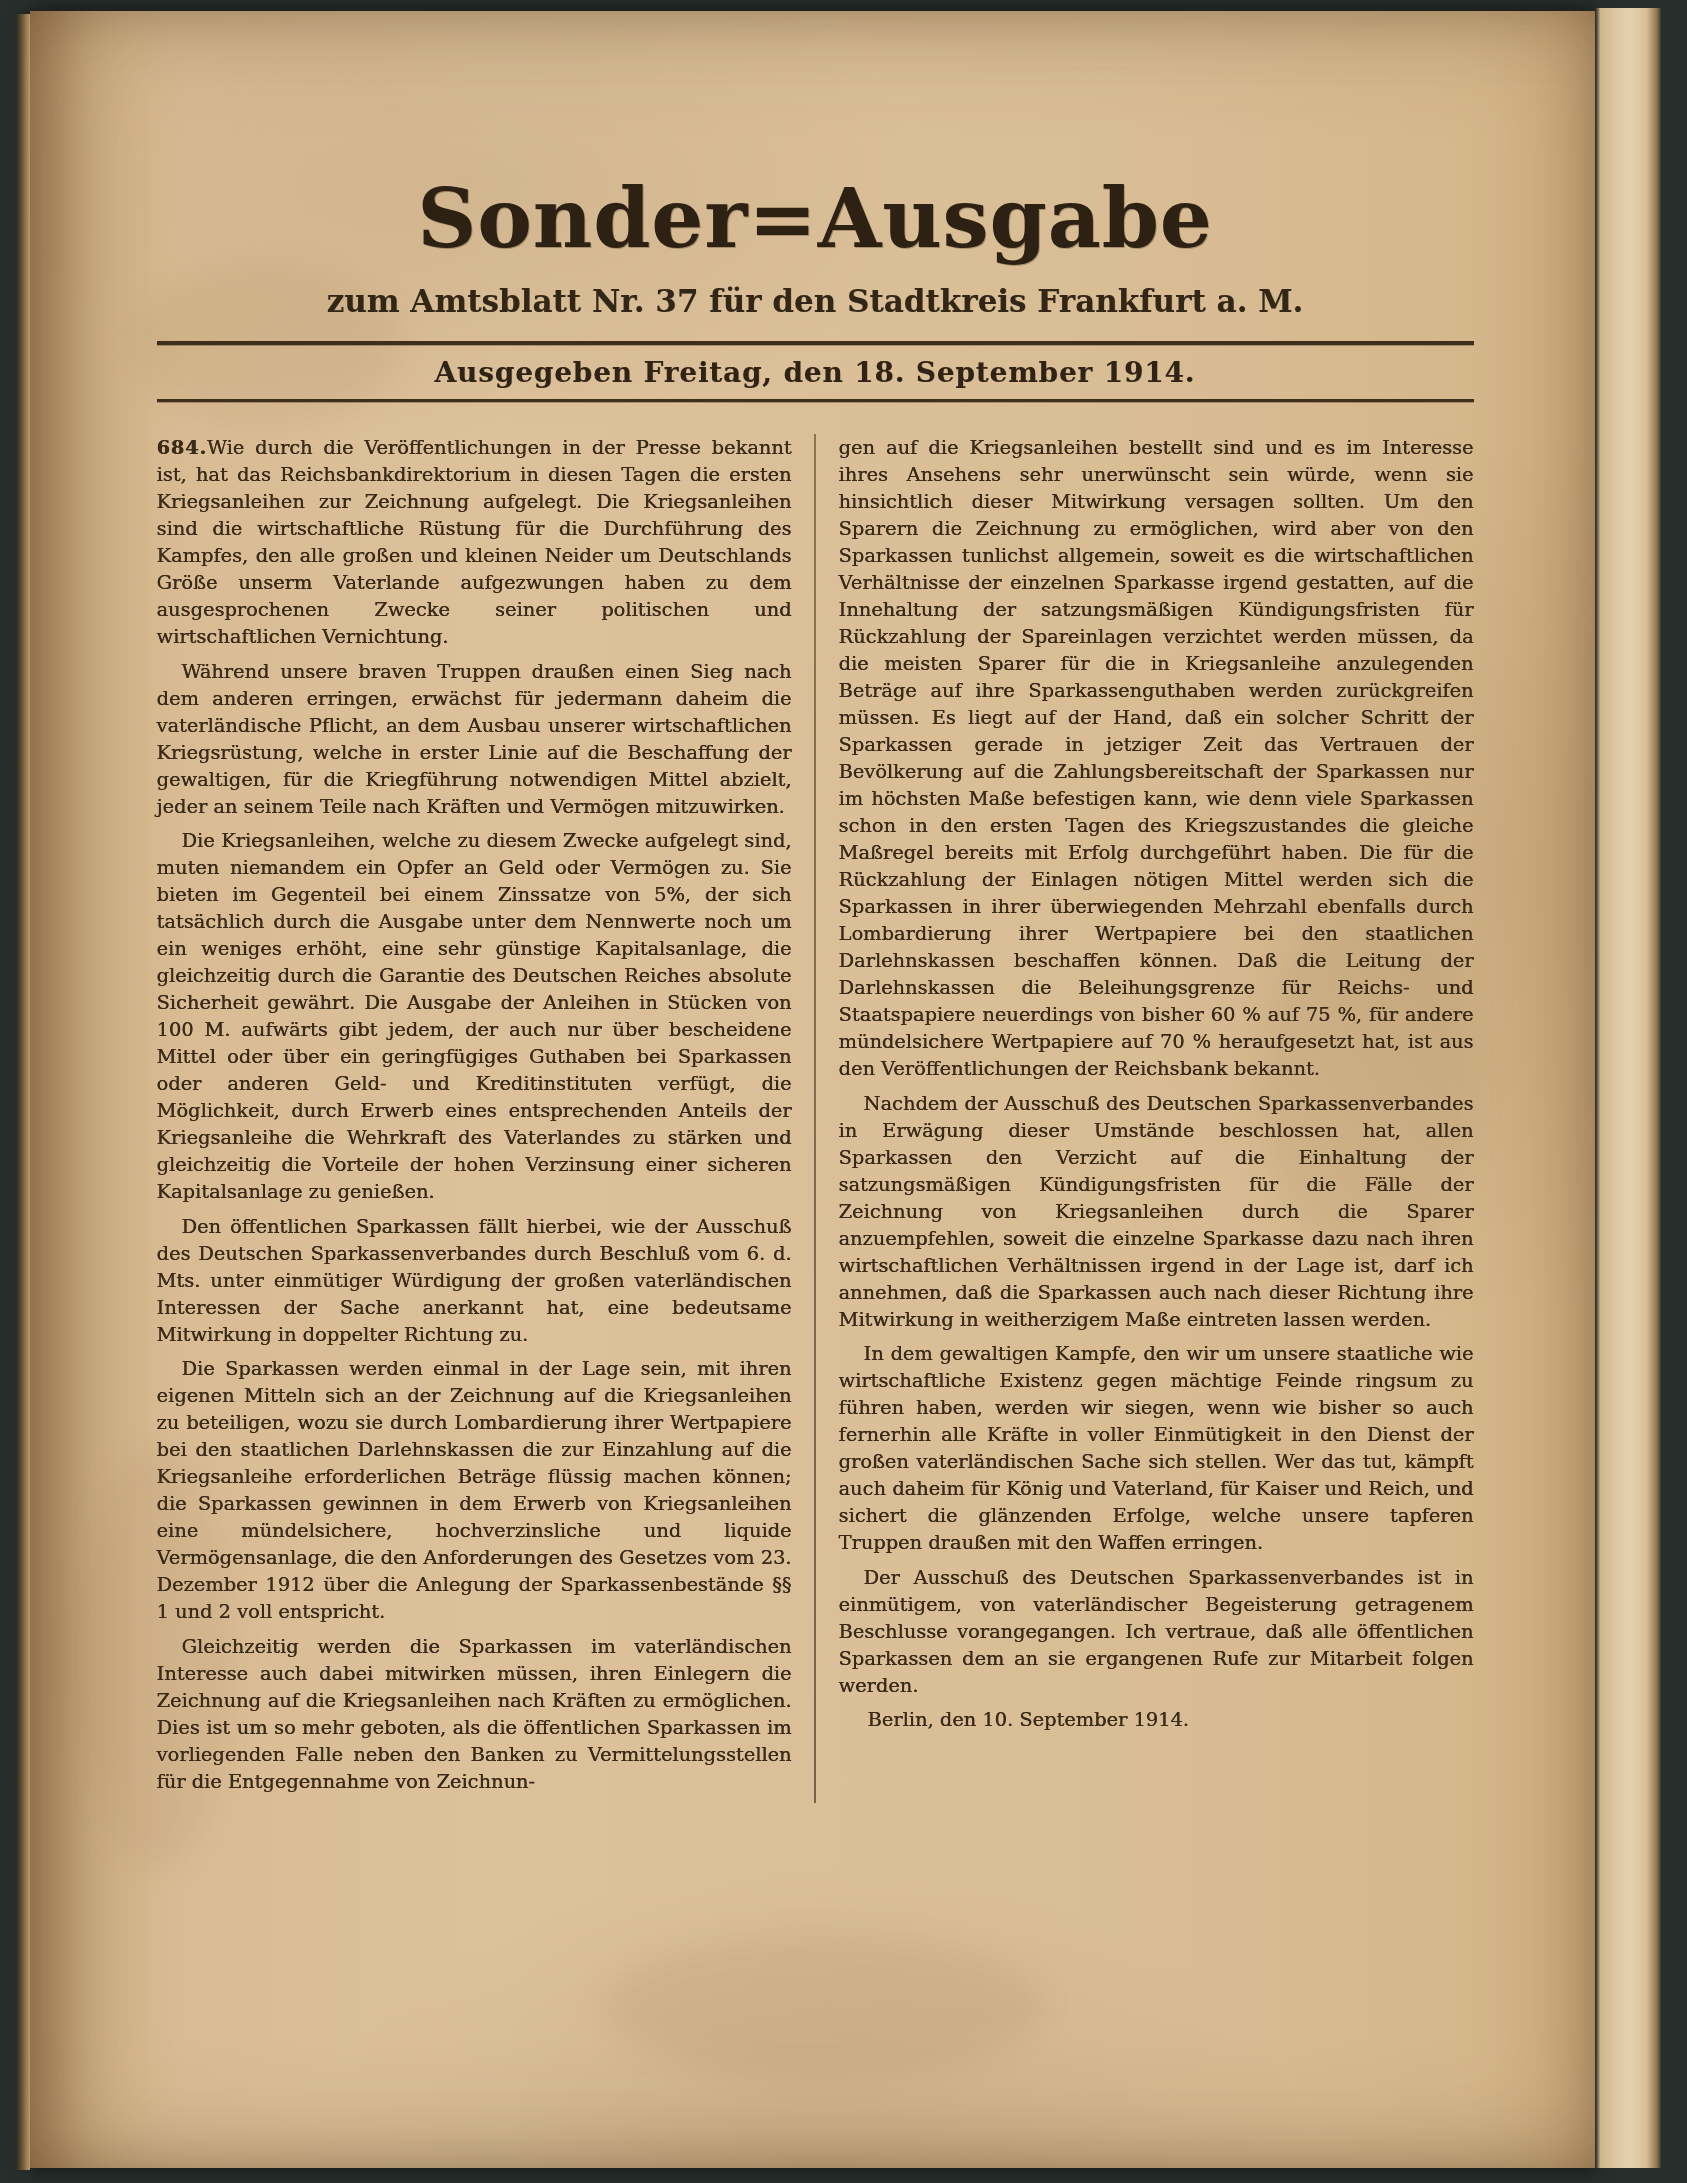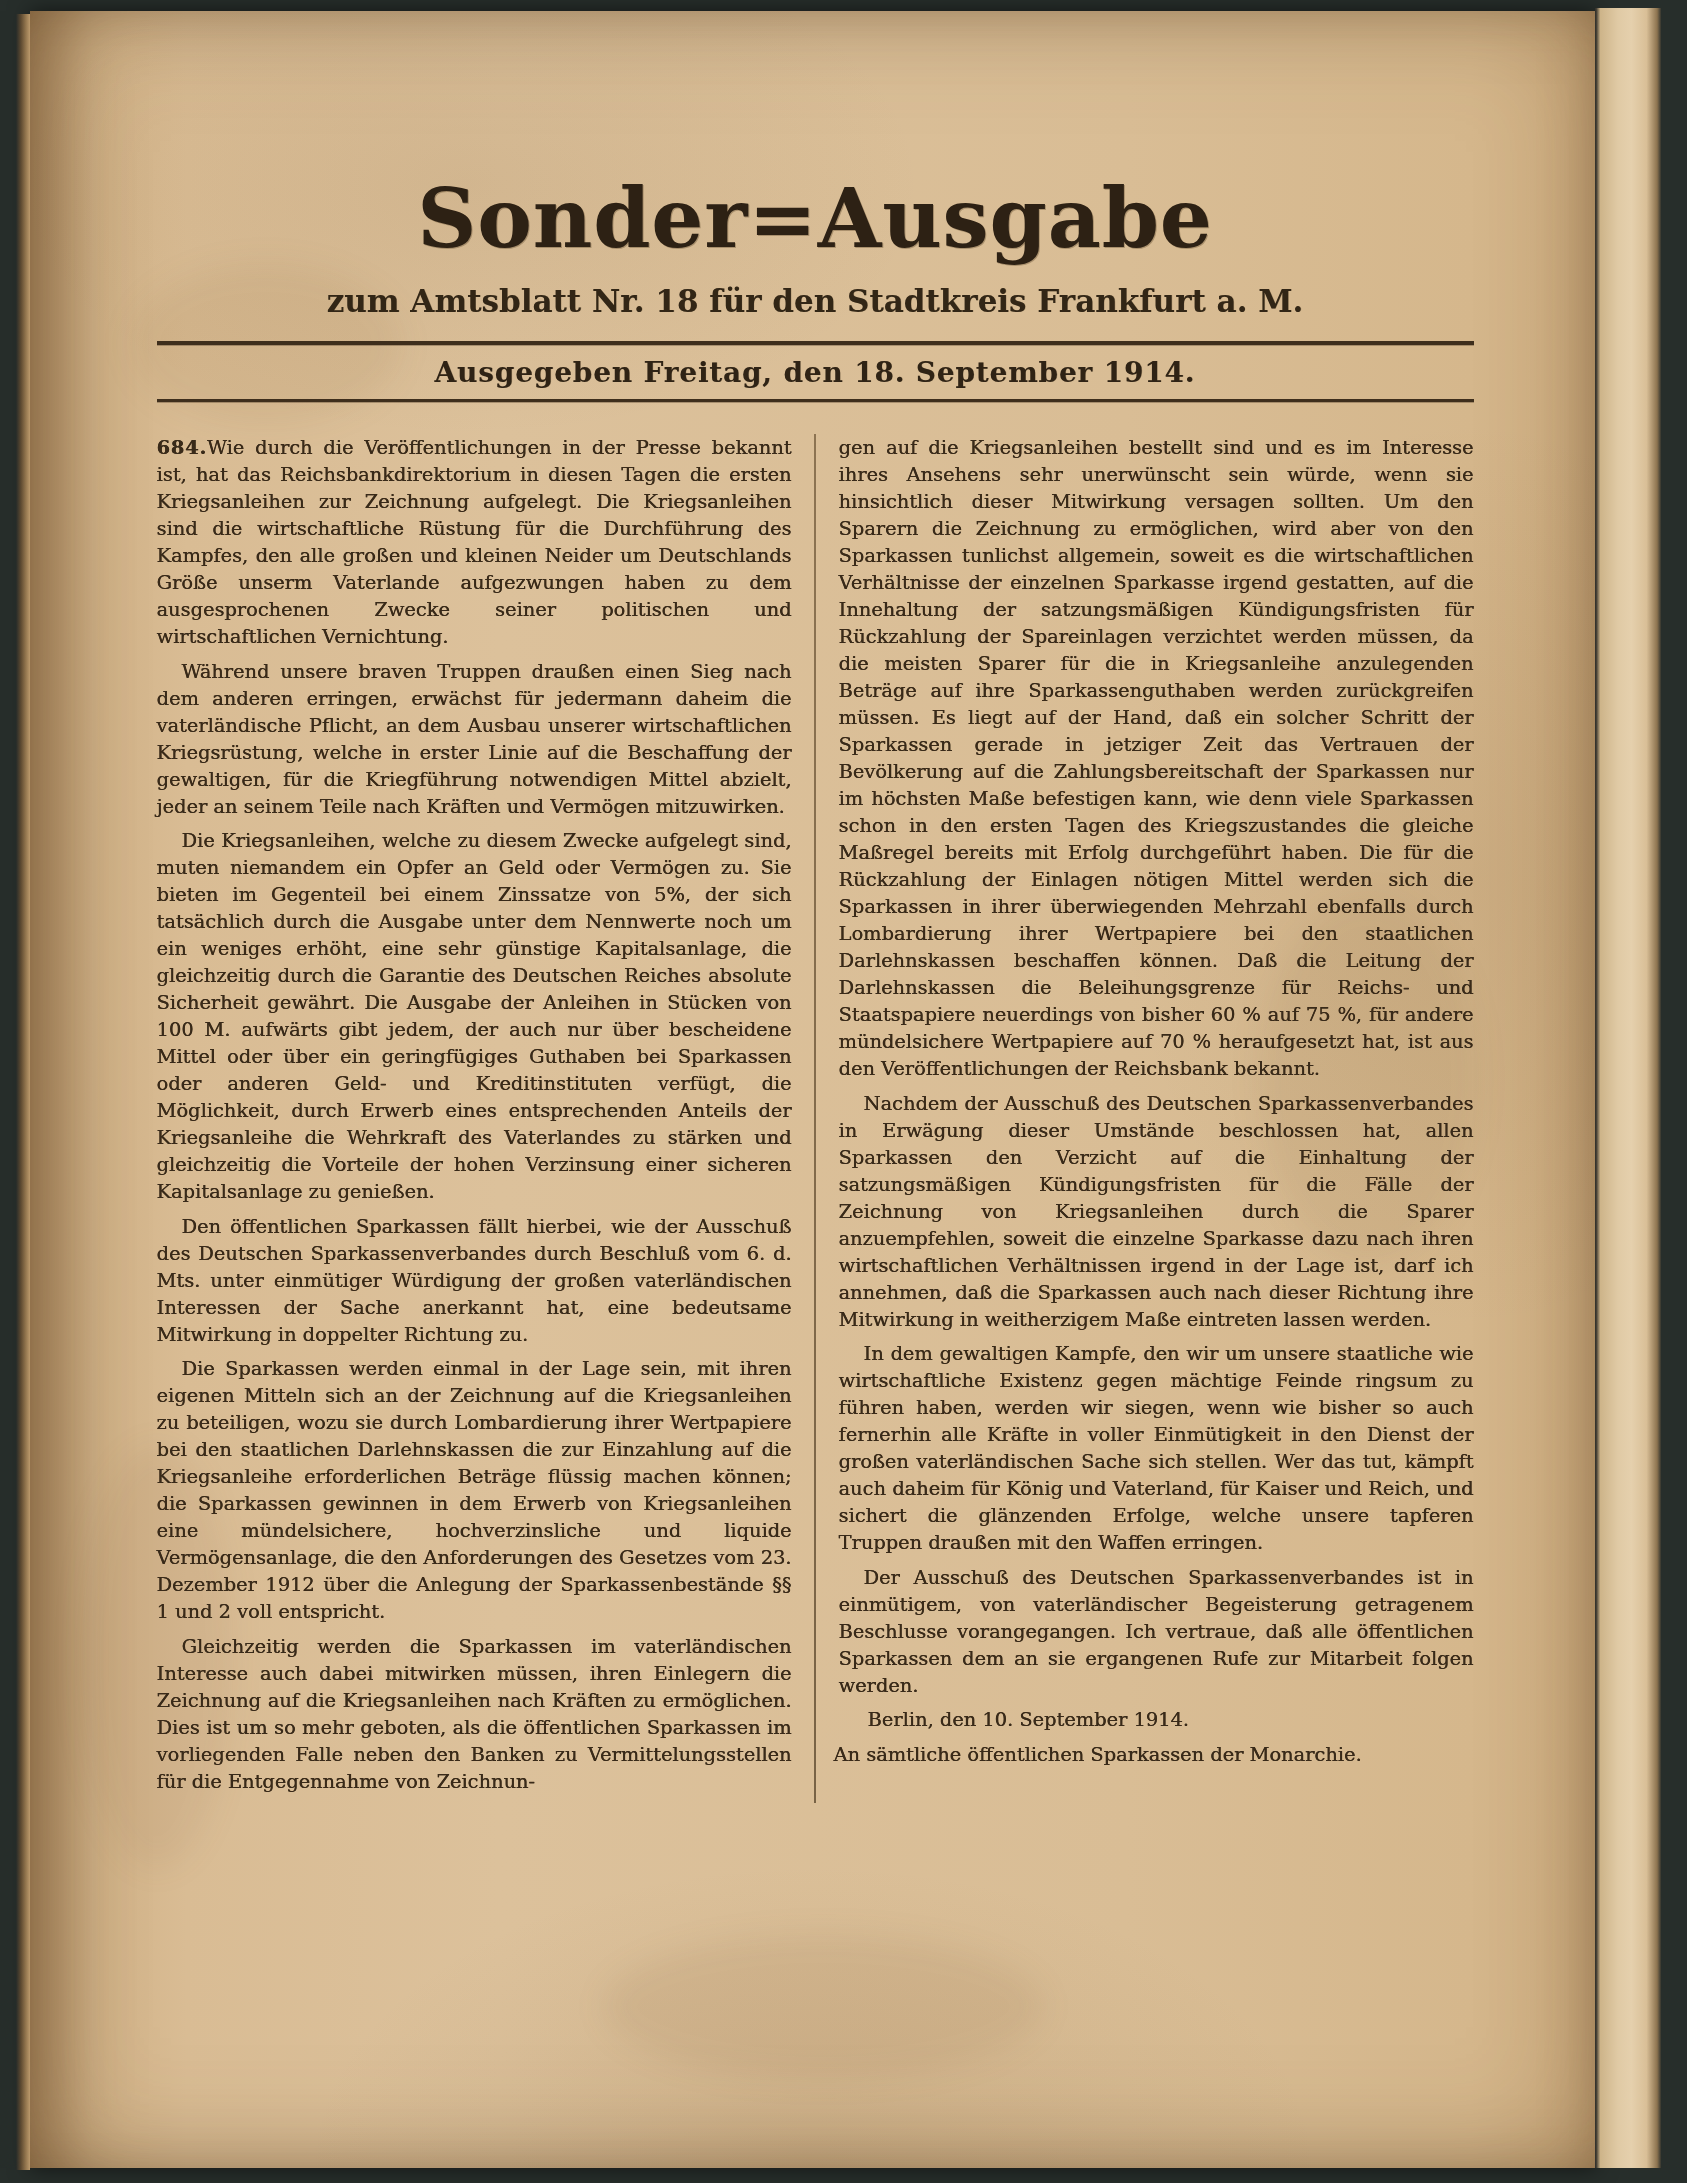--- a/index.html
+++ b/index.html
@@ -103,21 +103,21 @@
 
     <div class="stain s1"></div>
     <div class="stain s2"></div>
     <div class="stain s3"></div>
     <div class="stain s4"></div>
 
     <div class="content">
 
       <header>
         <h1 class="masthead-title">Sonder=Ausgabe</h1>
-        <div class="masthead-subtitle">zum Amtsblatt Nr. 18 für den Stadtkreis Frankfurt a. M.</div>
+        <div class="masthead-subtitle">zum Amtsblatt Nr. 37 für den Stadtkreis Frankfurt a. M.</div>
         <div class="rule r1"></div>
         <div class="dateline">Ausgegeben Freitag, den 18. September 1914.</div>
         <div class="rule r2"></div>
       </header>
 
       <main class="columns">
 
         <div class="col">
           <p class="noindent"><b class="artnum">684.</b><span>Wie durch die Veröffentlichungen in der Presse bekannt ist, hat das Reichsbankdirektorium in diesen Tagen die ersten Kriegsanleihen zur Zeichnung aufgelegt. Die Kriegsanleihen sind die wirtschaftliche Rüstung für die Durchführung des Kampfes, den alle großen und kleinen Neider um Deutschlands Größe unserm Vaterlande aufgezwungen haben zu dem ausgesprochenen Zwecke seiner politischen und wirtschaftlichen Vernichtung.</span></p>
           <p>Während unsere braven Truppen draußen einen Sieg nach dem anderen erringen, erwächst für jedermann daheim die vaterländische Pflicht, an dem Ausbau unserer wirtschaftlichen Kriegsrüstung, welche in erster Linie auf die Beschaffung der gewaltigen, für die Kriegführung notwendigen Mittel abzielt, jeder an seinem Teile nach Kräften und Vermögen mitzuwirken.</p>
@@ -128,21 +128,20 @@
         </div>
 
         <div class="col-divider"></div>
 
         <div class="col">
           <p class="noindent">gen auf die Kriegsanleihen bestellt sind und es im Interesse ihres Ansehens sehr unerwünscht sein würde, wenn sie hinsichtlich dieser Mitwirkung versagen sollten. Um den Sparern die Zeichnung zu ermöglichen, wird aber von den Sparkassen tunlichst allgemein, soweit es die wirtschaftlichen Verhältnisse der einzelnen Sparkasse irgend gestatten, auf die Innehaltung der satzungsmäßigen Kündigungsfristen für Rückzahlung der Spareinlagen verzichtet werden müssen, da die meisten Sparer für die in Kriegsanleihe anzulegenden Beträge auf ihre Sparkassenguthaben werden zurückgreifen müssen. Es liegt auf der Hand, daß ein solcher Schritt der Sparkassen gerade in jetziger Zeit das Vertrauen der Bevölkerung auf die Zahlungsbereitschaft der Sparkassen nur im höchsten Maße befestigen kann, wie denn viele Sparkassen schon in den ersten Tagen des Kriegszustandes die gleiche Maßregel bereits mit Erfolg durchgeführt haben. Die für die Rückzahlung der Einlagen nötigen Mittel werden sich die Sparkassen in ihrer überwiegenden Mehrzahl ebenfalls durch Lombardierung ihrer Wertpapiere bei den staatlichen Darlehnskassen beschaffen können. Daß die Leitung der Darlehnskassen die Beleihungsgrenze für Reichs- und Staatspapiere neuerdings von bisher 60 % auf 75 %, für andere mündelsichere Wertpapiere auf 70 % heraufgesetzt hat, ist aus den Veröffentlichungen der Reichsbank bekannt.</p>
           <p>Nachdem der Ausschuß des Deutschen Sparkassenverbandes in Erwägung dieser Umstände beschlossen hat, allen Sparkassen den Verzicht auf die Einhaltung der satzungsmäßigen Kündigungsfristen für die Fälle der Zeichnung von Kriegsanleihen durch die Sparer anzuempfehlen, soweit die einzelne Sparkasse dazu nach ihren wirtschaftlichen Verhältnissen irgend in der Lage ist, darf ich annehmen, daß die Sparkassen auch nach dieser Richtung ihre Mitwirkung in weitherzigem Maße eintreten lassen werden.</p>
           <p>In dem gewaltigen Kampfe, den wir um unsere staatliche wie wirtschaftliche Existenz gegen mächtige Feinde ringsum zu führen haben, werden wir siegen, wenn wie bisher so auch fernerhin alle Kräfte in voller Einmütigkeit in den Dienst der großen vaterländischen Sache sich stellen. Wer das tut, kämpft auch daheim für König und Vaterland, für Kaiser und Reich, und sichert die glänzenden Erfolge, welche unsere tapferen Truppen draußen mit den Waffen erringen.</p>
           <p>Der Ausschuß des Deutschen Sparkassenverbandes ist in einmütigem, von vaterländischer Begeisterung getragenem Beschlusse vorangegangen. Ich vertraue, daß alle öffentlichen Sparkassen dem an sie ergangenen Rufe zur Mitarbeit folgen werden.</p>
           <p class="placedate">Berlin, den 10. September 1914.</p>
-          <p class="address">An sämtliche öffentlichen Sparkassen der Monarchie.</p>
         </div>
 
       </main>
 
     </div>
 
 
   </div>
 
   <div class="next-page-edge"></div>

